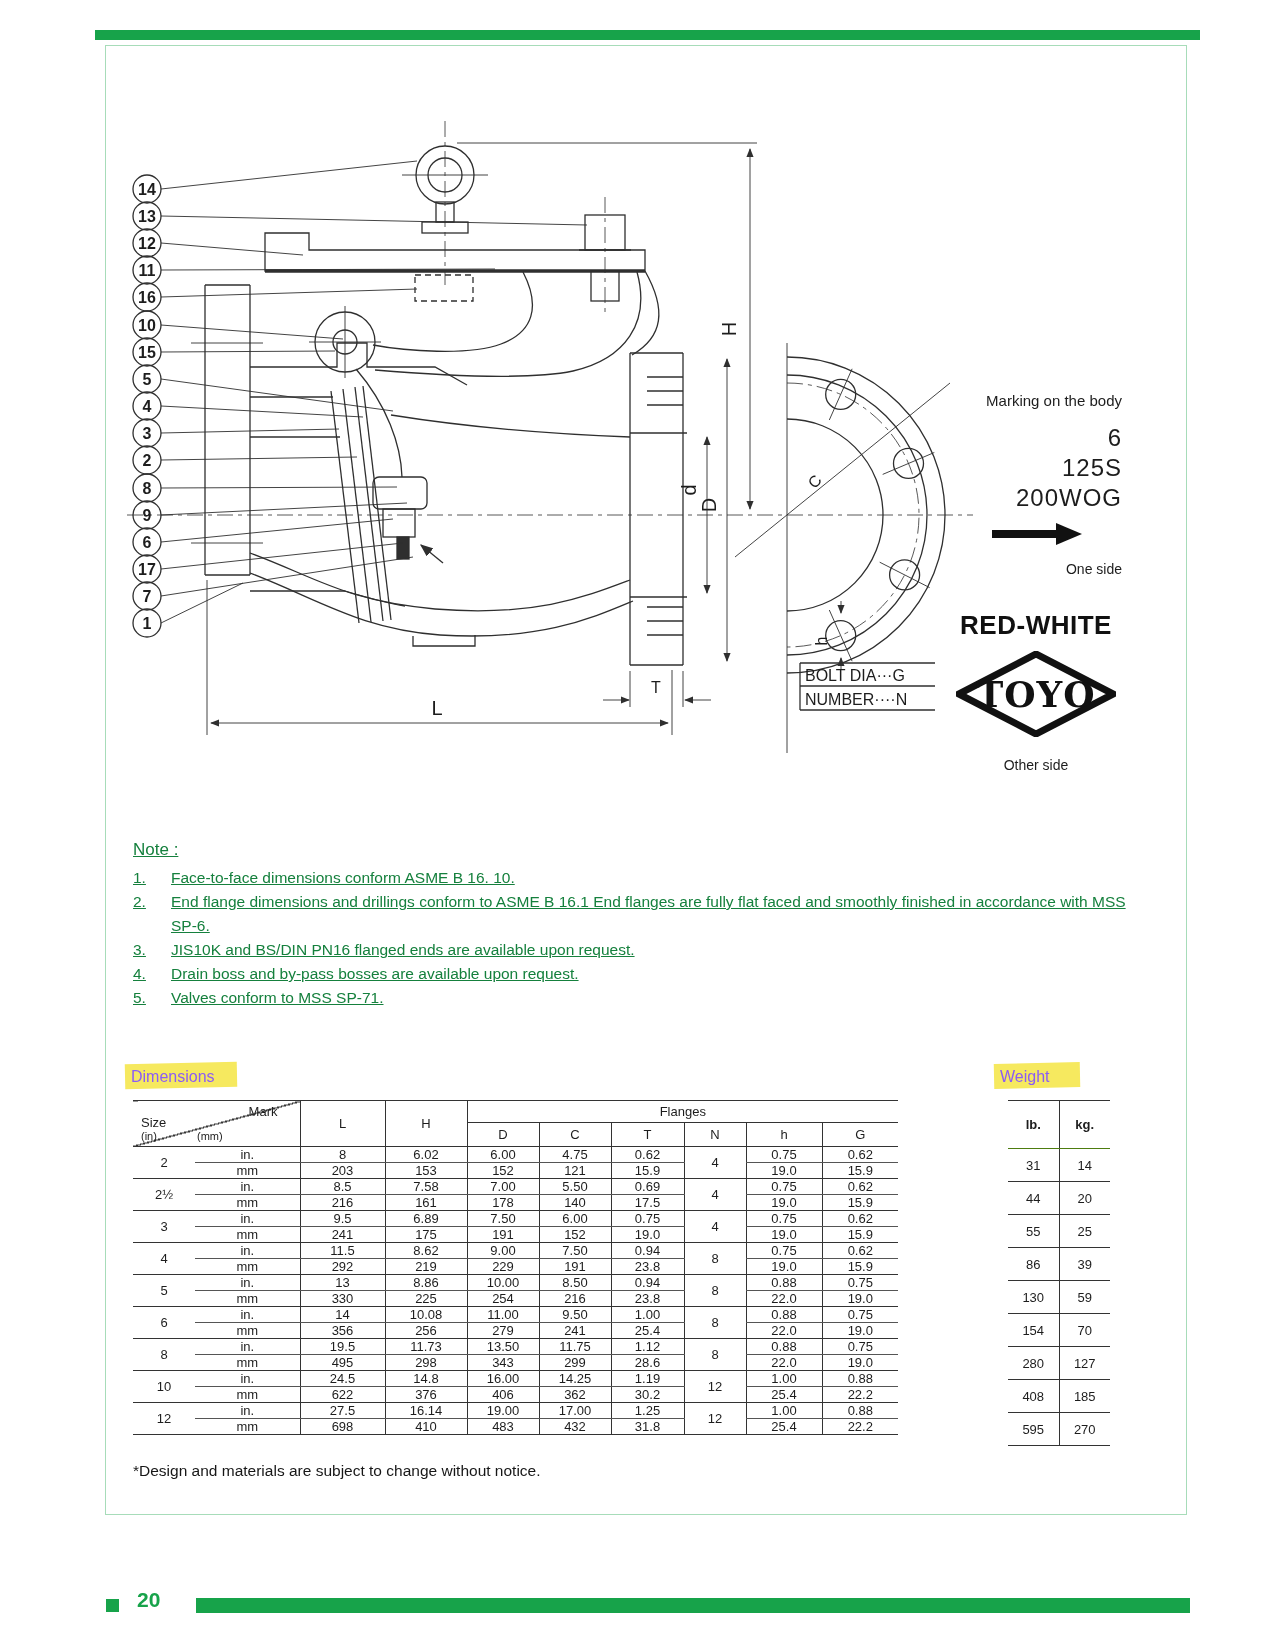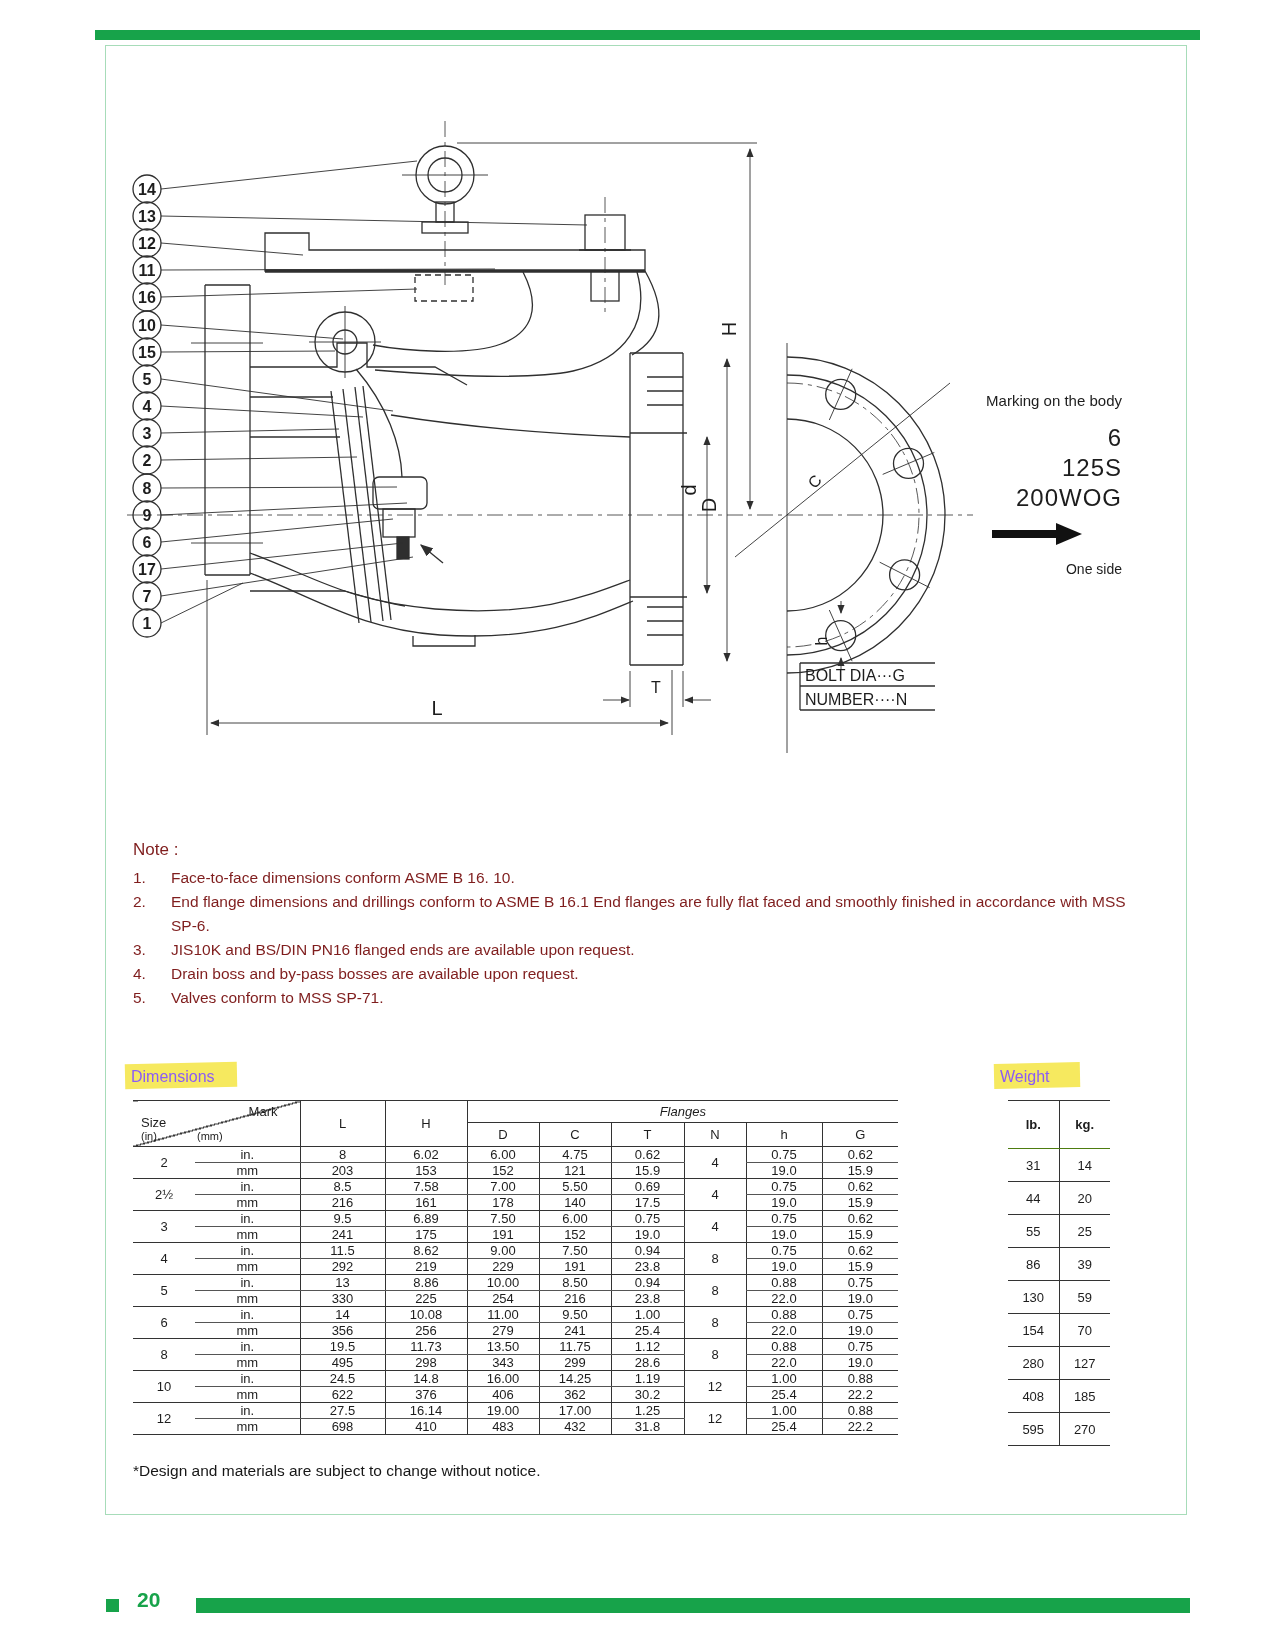--- a/index.html
+++ b/index.html
@@ -30,40 +30,40 @@
   .marking .title { font-size:15px; margin-bottom:14px; }
   .marking .mline { font-size:24px; line-height:30px; letter-spacing:1px; }
   .marking .flowarrow { margin:10px auto 6px; display:block; }
   .marking .side { font-size:14px; margin-top:16px; }
 
   .brand { position:absolute; left:950px; top:610px; width:172px; text-align:center; }
   .brand .redwhite { font-size:26px; font-weight:bold; letter-spacing:.5px; color:#111; }
   .brand .side { font-size:14px; margin-top:20px; }
   .toyo { margin:10px auto 0; display:block; }
 
-  .notes { position:absolute; left:133px; top:838px; width:1000px; font-size:15.5px; line-height:24px; color:#7f1d1d; }
+  .notes { position:absolute; left:133px; top:838px; width:1000px; font-size:15.5px; line-height:24px; color:#15803d;text-decoration:underline; }
   .notes .heading { font-size:17px; margin-bottom:4px; }
   .note-item { display:flex; }
   .note-item .num { width:26px; flex:0 0 26px; }
   .note-item .txt { flex:1;margin-left:12px; }
 
   .sec-title { position:absolute; z-index:2; font-size:16px; color:#8b5cf6; }
   .sec-title .hl { position:absolute; left:-6px; top:-5px; height:25px; background:#f6e95f; transform:rotate(-1.2deg); z-index:-1; }
   .sec-title .txt { position:relative; }
 
   table.dims { position:absolute; left:133px; top:1100px; width:765px; border-collapse:collapse; table-layout:fixed;
     font-size:13px; color:#1d1d1d; border-top:1.6px solid #333; }
   table.dims th, table.dims td { font-weight:normal; text-align:center; padding:0; height:16px; line-height:15px; }
   table.dims thead th { height:24px; }
   table.dims .hrow1 th { height:22px; }
   table.dims thead { border-bottom:1.6px solid #333; }
   .c-v { border-left:1px solid #333; }
   .sub { border-bottom:1px solid #555; }
   .sep { border-bottom:1.55px solid #333; }
-  th.flanges { border-bottom:1px solid #333;font-style:italic; }
+  th.flanges { border-bottom:1px solid #333; }
   td.c-mark, th.c-mark { text-align:center; }
   th.corner { position:relative; background:
       linear-gradient(to bottom right, transparent calc(50% - 0.7px), #333 calc(50% - 0.7px), #333 calc(50% + 0.7px), transparent calc(50% + 0.7px));
       border-right:0; }
   th.corner .sz  { position:absolute; left:8px;  top:14px; font-size:13px; }
   th.corner .szu { position:absolute; left:8px;  bottom:2px; font-size:11px; }
   th.corner .mk  { position:absolute; right:22px; top:3px; font-size:13px; }
   th.corner .mku { position:absolute; left:64px; bottom:2px; font-size:11px; }
 
   table.weight { position:absolute; left:1008px; top:1100px; width:102px; border-collapse:collapse; table-layout:fixed;
@@ -303,20 +303,28 @@
     <div class="mline">6</div>
     <div class="mline">125S</div>
     <div class="mline">200WOG</div>
     <svg class="flowarrow" width="92" height="22" viewBox="0 0 92 22">
       <rect x="2" y="7" width="64" height="8" fill="#111"></rect>
       <polygon points="66,0 92,11 66,22" fill="#111"></polygon>
     </svg>
     <div class="side">One side</div>
   </div>
 
+  <div class="brand">
+    <div class="redwhite">RED-WHITE</div>
+    <svg class="toyo" width="160" height="86" viewBox="0 0 160 86">
+      <polygon points="80,3 157,43 80,83 3,43" fill="none" stroke="#111" stroke-width="7"></polygon>
+      <text x="80" y="56" text-anchor="middle" font-family="'DejaVu Serif','Liberation Serif',serif" font-size="36" font-weight="bold" letter-spacing="1" fill="#111">TOYO</text>
+    </svg>
+    <div class="side">Other side</div>
+  </div>
 
   <div class="notes">
     <div class="heading">Note :</div>
     <div>
         <div class="note-item">
           <span class="num">1.</span>
           <span class="txt">Face-to-face dimensions conform ASME B 16. 10.</span>
         </div>
         <div class="note-item">
           <span class="num">2.</span>

